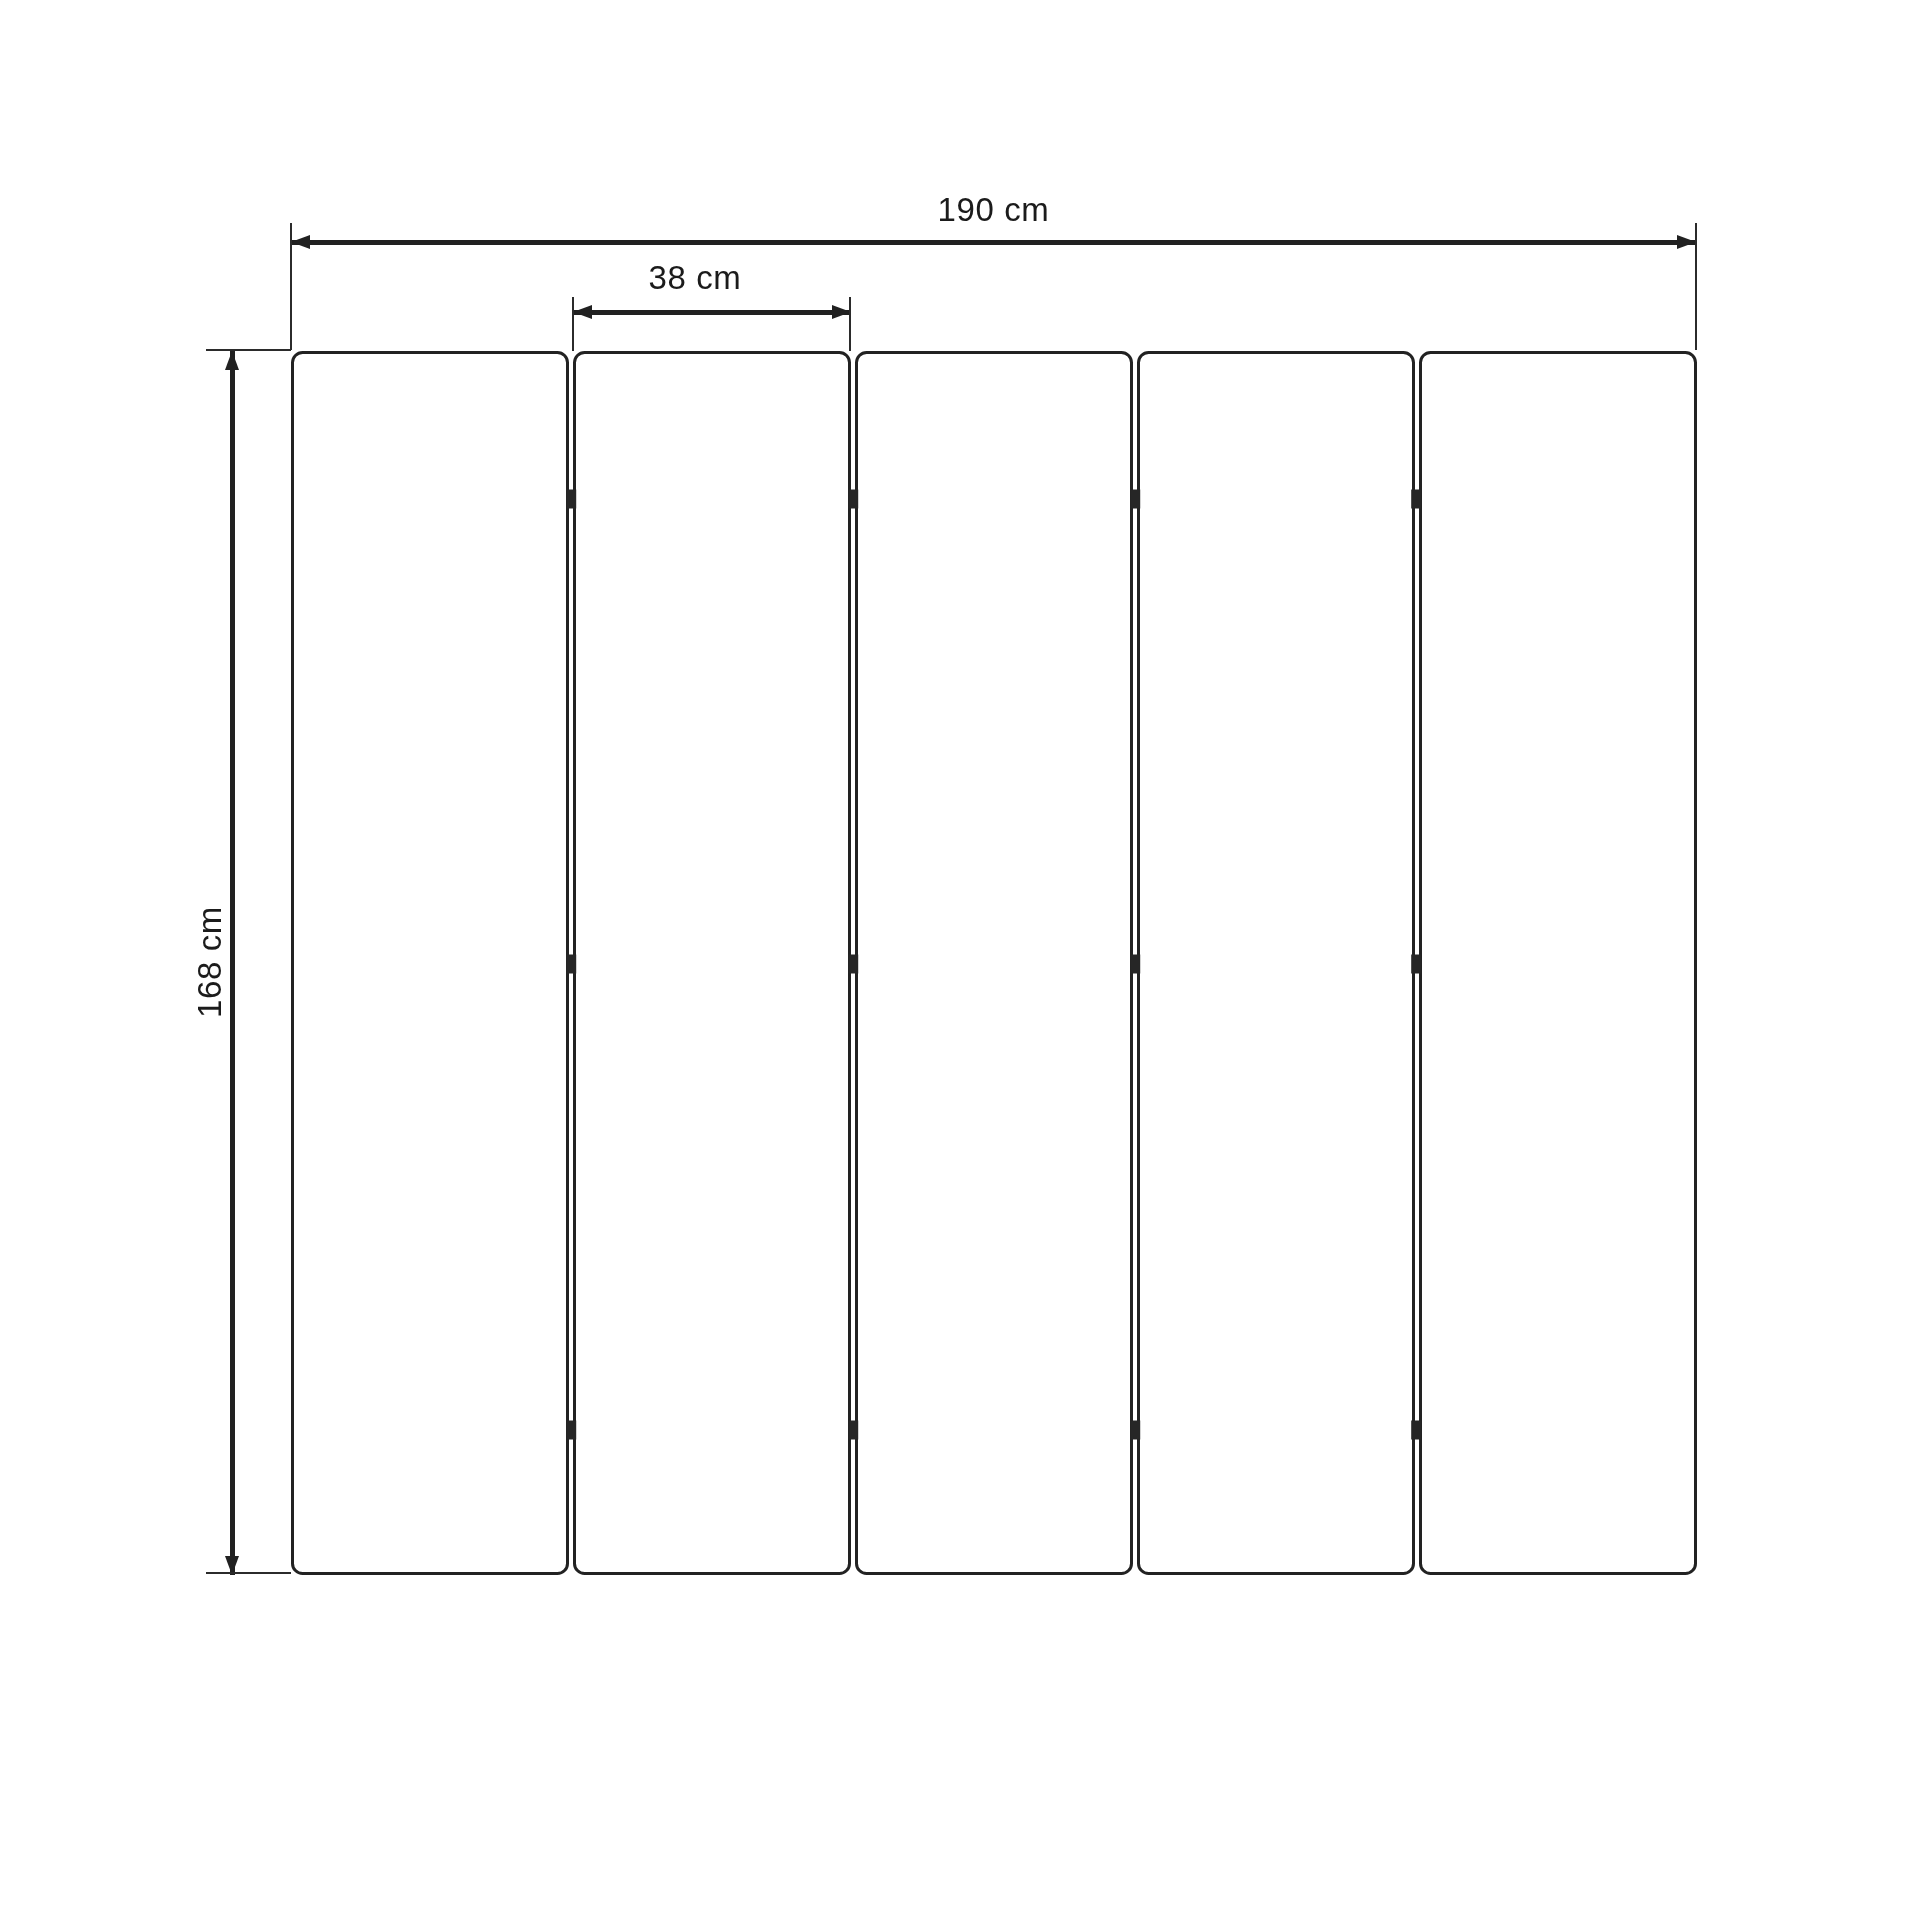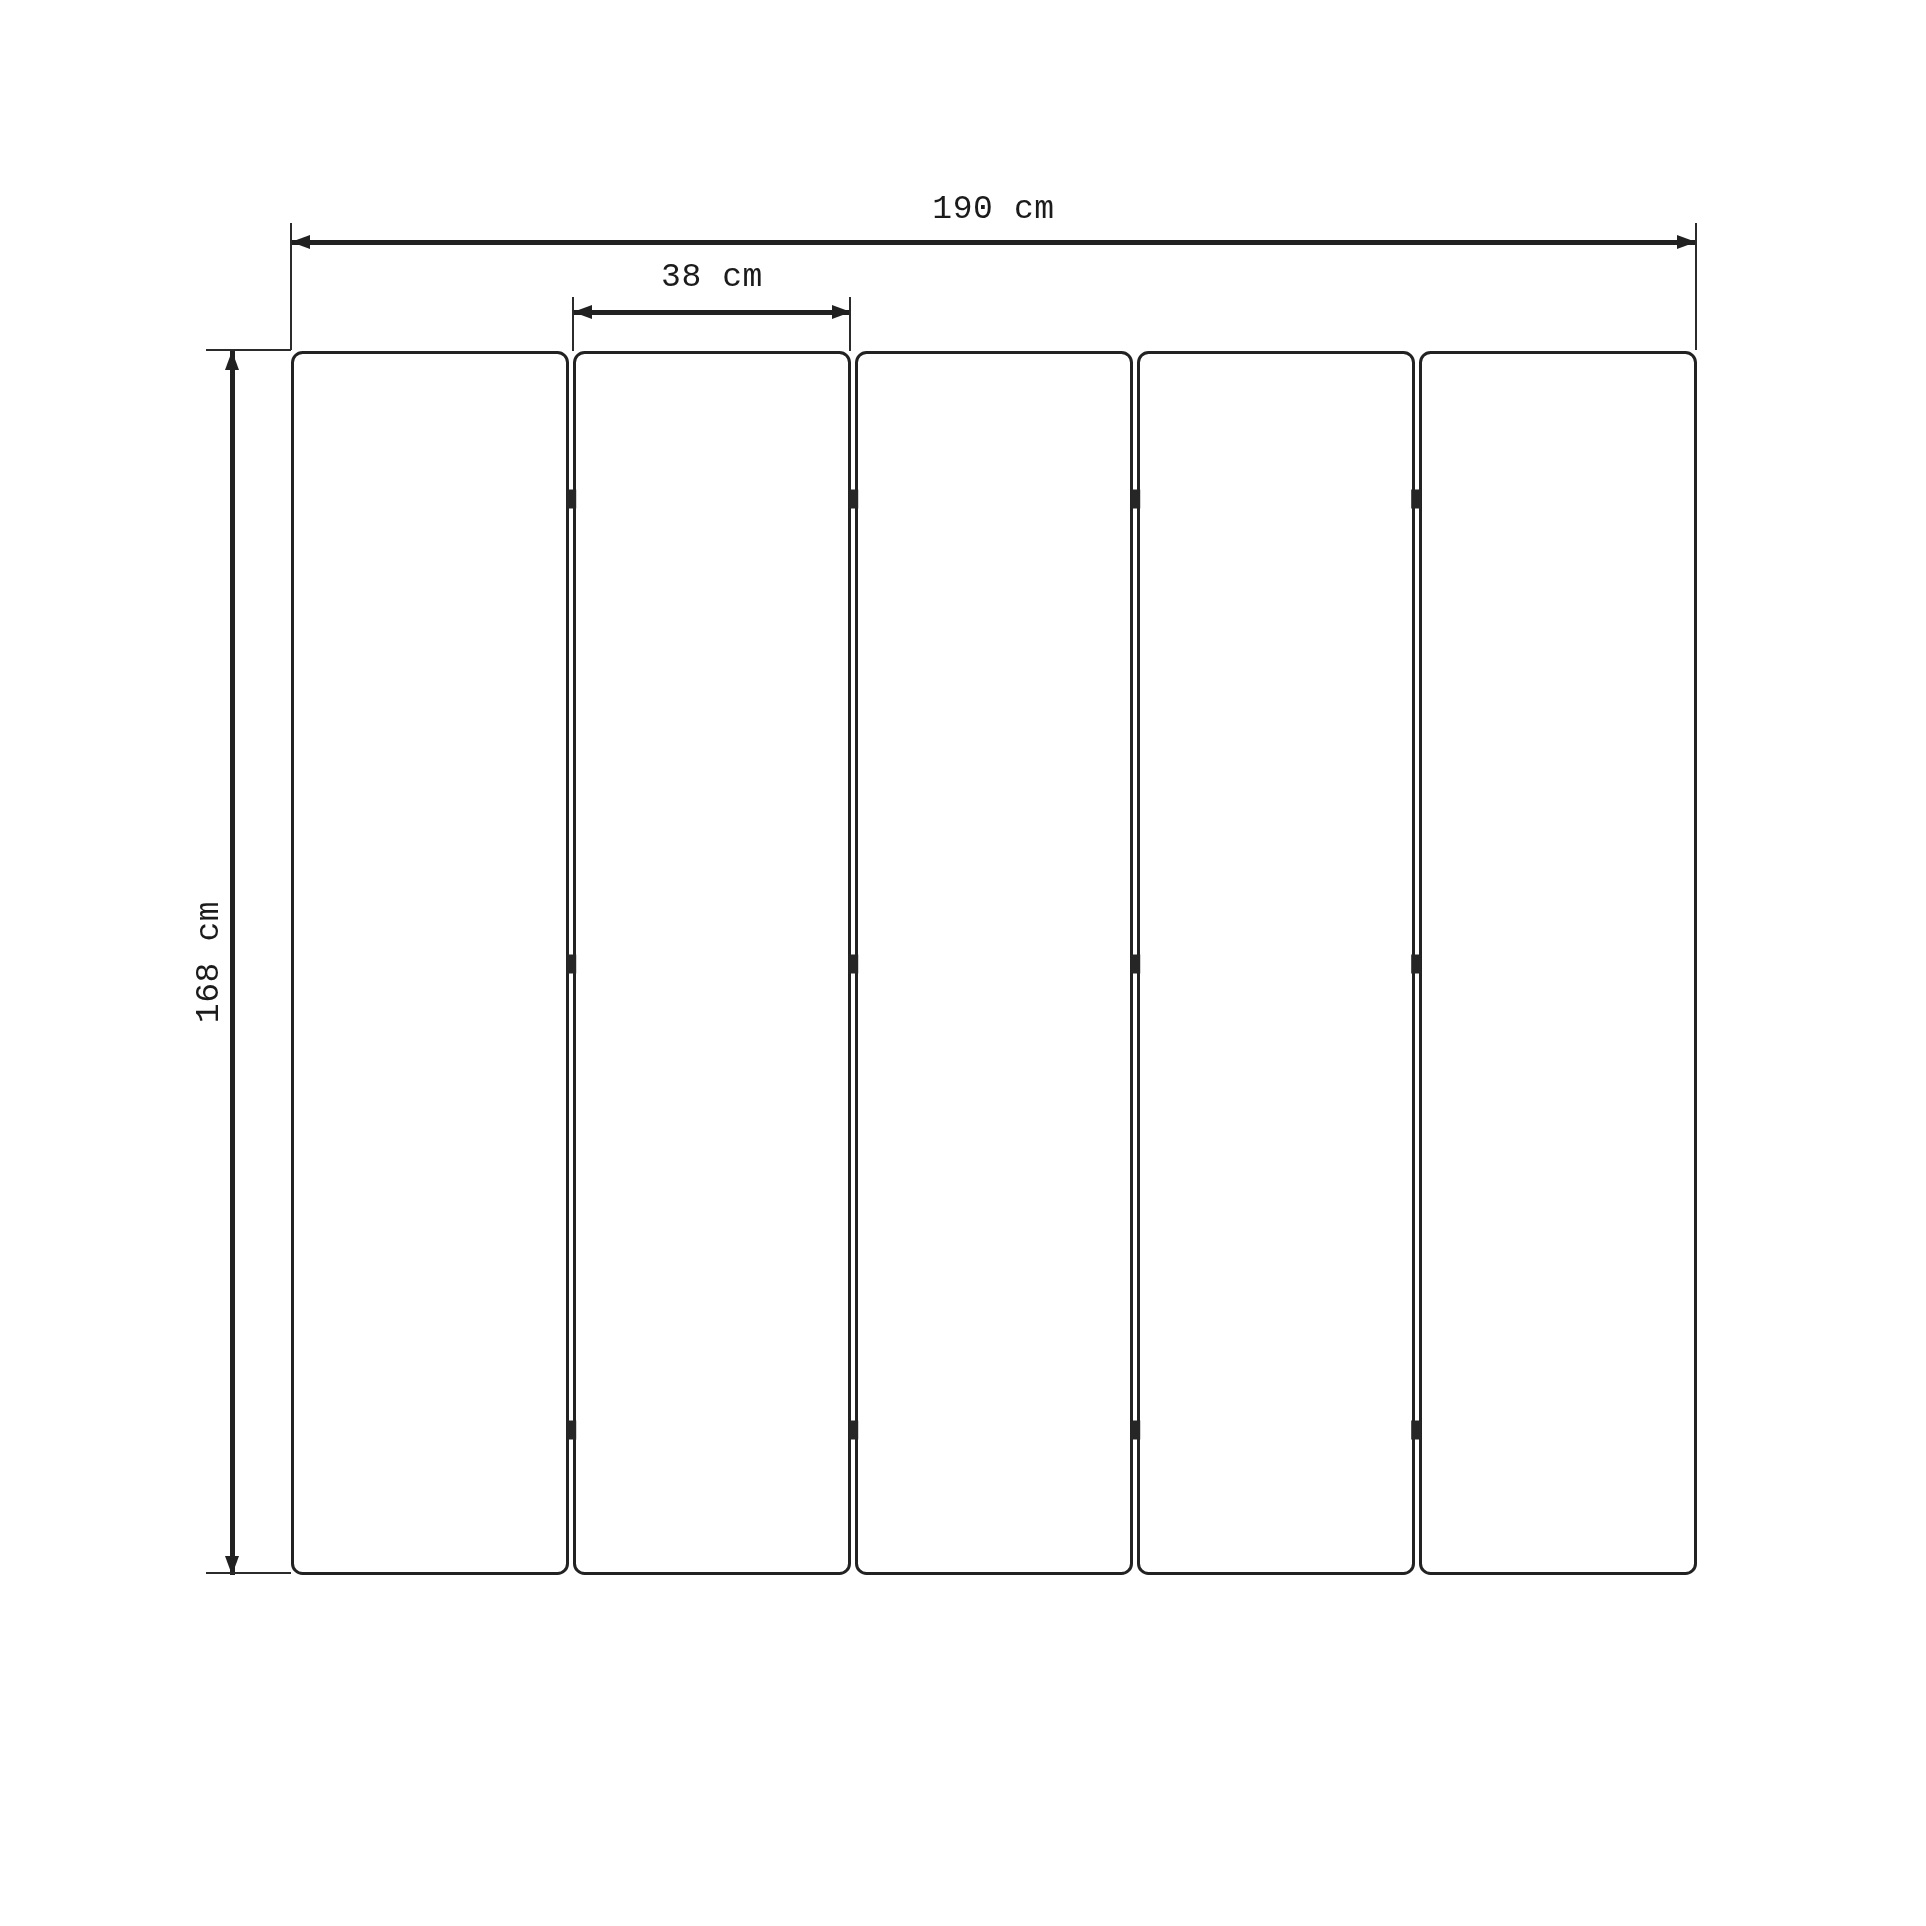--- a/index.html
+++ b/index.html
@@ -6,21 +6,21 @@
     margin: 0;
     padding: 0;
     background: #ffffff;
   }
   .canvas {
     position: relative;
     width: 1926px;
     height: 1926px;
     background: #ffffff;
     overflow: hidden;
-    font-family: Liberation Mono, monospace;
+    font-family: Liberation Sans, sans-serif;
     color: #1b1b1b;
   }
 
   
   .panels {
     position: absolute;
     left: 291px;
     top: 351px;
     width: 1406px;
     height: 1224px;
@@ -108,21 +108,21 @@
     white-space: nowrap;
     color: #1b1b1b;
   }
   .label-total {
     left: 291px;
     width: 1405px;
     top: 193px;
     text-align: center;
   }
   .label-panel {
-    left: 573px;
+    left: 556px;
     width: 278px;
     top: 261px;
     text-align: center;
   }
   .label-height {
     left: 209px;
     top: 962px;
     transform: translate(-50%, -50%) rotate(-90deg);
   }
 </style>

